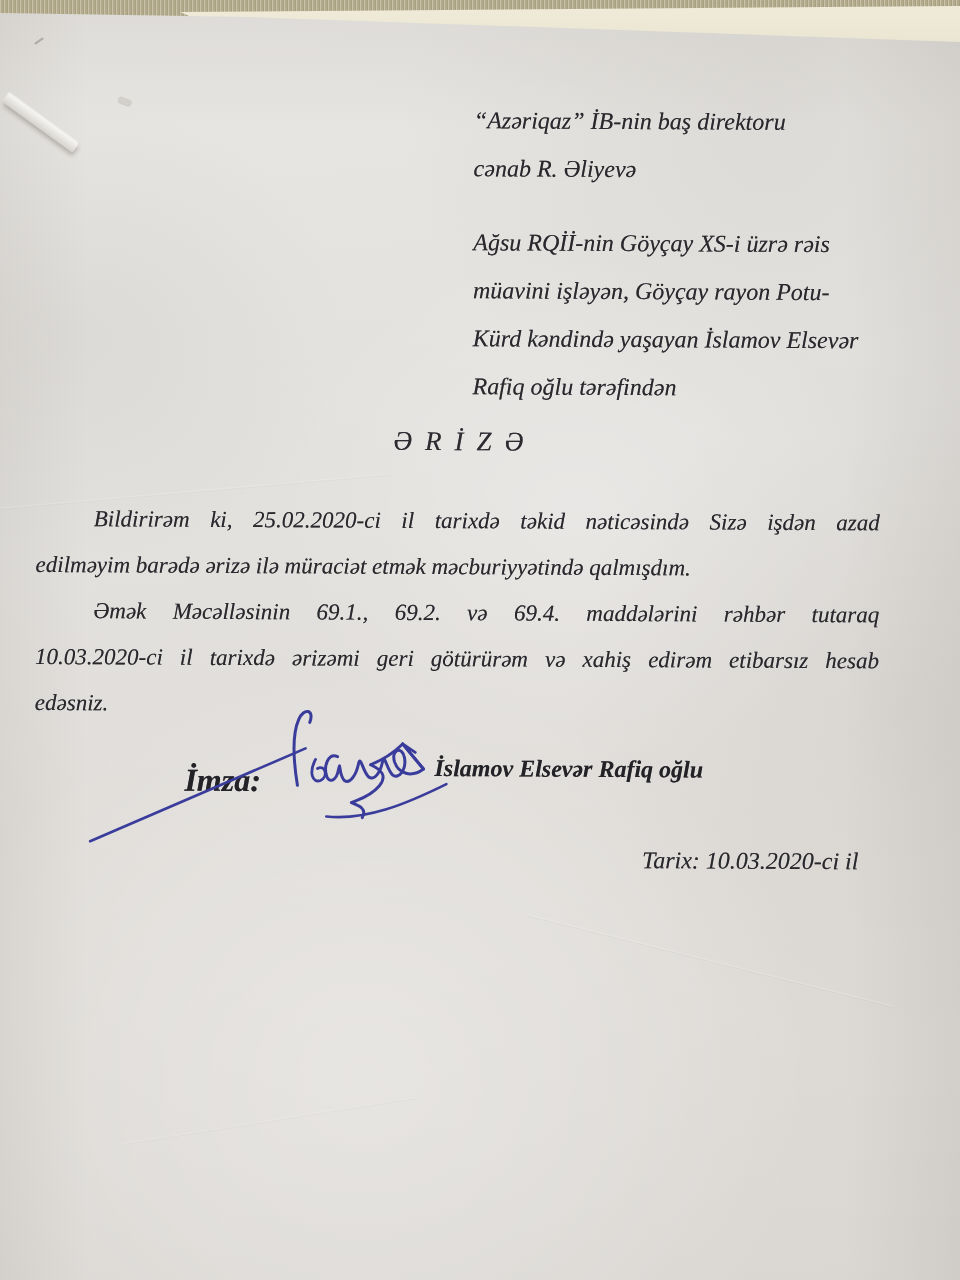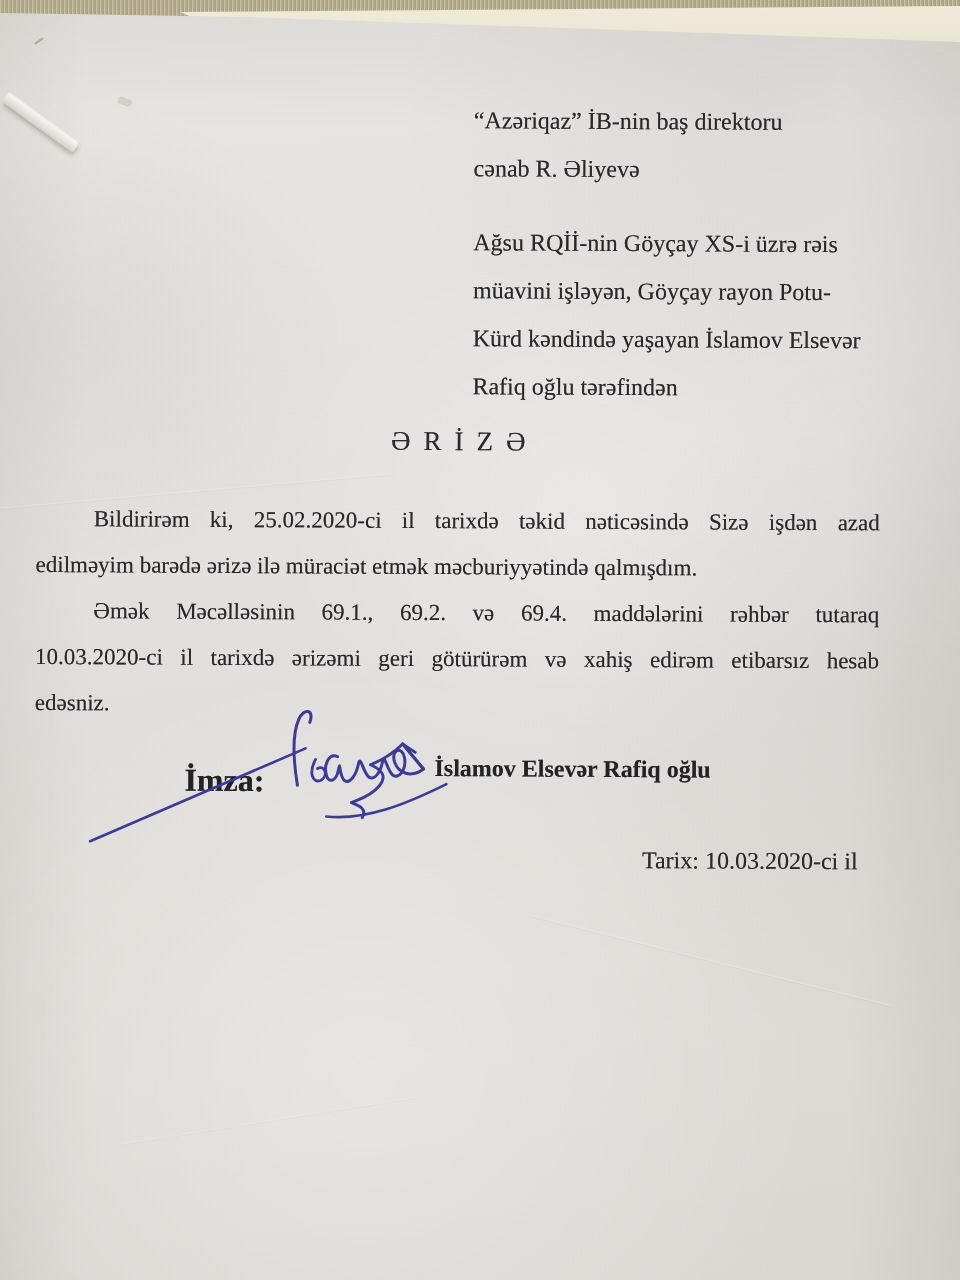--- a/index.html
+++ b/index.html
@@ -19,20 +19,21 @@
   .under-sheet {
     position:absolute; left:180px; top:6px; width:780px; height:48px;
     background:linear-gradient(180deg,#f0ebd8,#e9e4d0);
     clip-path:polygon(0 6px, 100% 0, 100% 100%, 6% 55%);
   }
   
   .paper {
     position:absolute; inset:0;
     background:linear-gradient(175deg,#e8e6e3 0%, #e3e1de 38%, #dfdcd8 72%, #dad7d3 100%);
     clip-path:polygon(0 13px, 26% 17px, 100% 42px, 100% 100%, 0 100%);
+    font-style:italic;
   }
   
   .paper::before {
     content:""; position:absolute; inset:0; pointer-events:none;
     background:
       radial-gradient(55% 38% at 80% 8%,  rgba(110,105,95,.08), rgba(0,0,0,0) 70%),
       radial-gradient(40% 26% at 8% 26%,  rgba(105,100,92,.07), rgba(0,0,0,0) 70%),
       radial-gradient(50% 40% at 94% 55%, rgba(110,105,96,.07), rgba(0,0,0,0) 70%),
       radial-gradient(65% 45% at 38% 84%, rgba(255,255,255,.30), rgba(0,0,0,0) 72%),
       radial-gradient(45% 30% at 60% 40%, rgba(255,255,255,.22), rgba(0,0,0,0) 70%),

